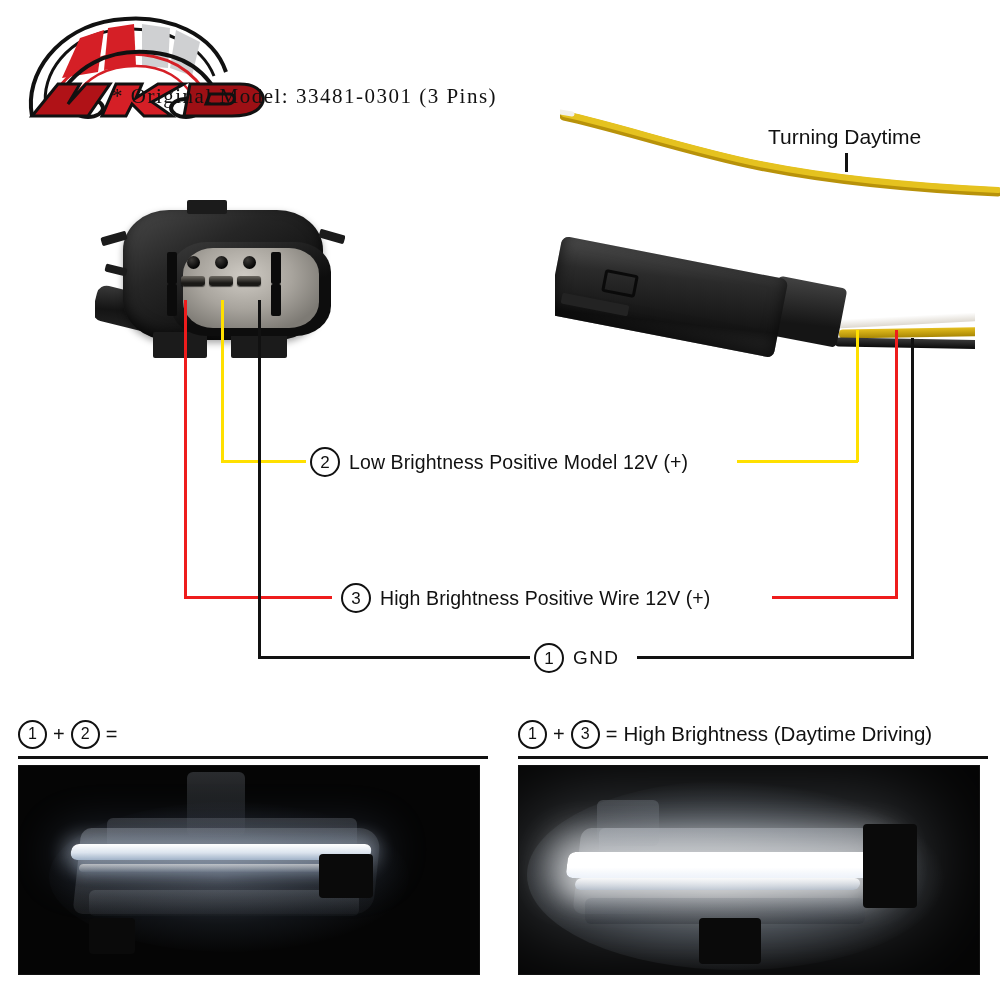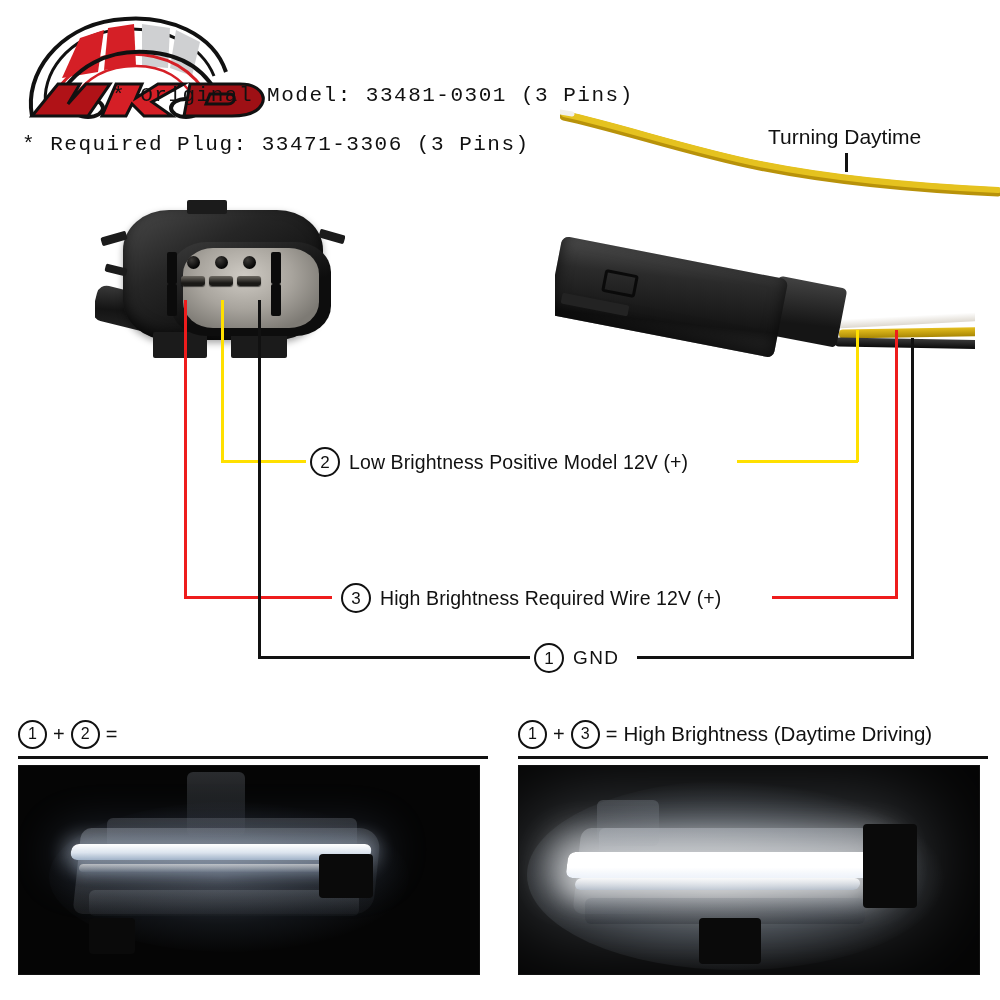--- a/index.html
+++ b/index.html
@@ -9,21 +9,21 @@
     background:#ffffff;
     font-family:"Liberation Sans", sans-serif;
     overflow:hidden;
     position:relative;
   }
   #stage{position:relative;width:1000px;height:1000px;}
 
   
   .hdr-text{
     position:absolute;
-    font-family:Liberation Mono, monospace;
+    font-family:Liberation Serif, serif;
     font-size:21px;
     letter-spacing:1.5px;
     color:#111;
     white-space:nowrap;
   }
   #hdr-line1{left:112px;top:84px;}
   #hdr-line2{left:22px;top:133px;}
 
   
   #logo{position:absolute;left:18px;top:8px;width:262px;height:120px;}
@@ -228,21 +228,20 @@
       <ellipse cx="168" cy="100" rx="15" ry="9" fill="none" stroke="#111" stroke-width="4"></ellipse>
       <g transform="translate(6,74)">
         <path d="M8 34 L34 2 L56 2 L44 22 L62 2 L86 2 L64 34 Z" fill="#b01217" stroke="#111" stroke-width="3"></path>
         <path d="M92 2 L118 2 L112 16 L134 2 L160 2 L128 20 L148 34 L120 34 L108 22 L102 34 L78 34 Z" fill="#d51f26" stroke="#111" stroke-width="3"></path>
         <path d="M166 2 L216 2 C236 2 242 14 238 22 C234 30 224 34 208 34 L160 34 Z M186 12 L206 12 C212 12 212 22 204 22 L182 22 Z" fill="#9e1015" stroke="#111" stroke-width="3"></path>
       </g>
     </g>
   </svg>
 
   <div id="hdr-line1" class="hdr-text">* Original Model: 33481-0301 (3 Pins)</div>
-  <div id="hdr-line2" class="hdr-text">* Required Plug: 33471-3306  (3 Pins)</div>
 
   <div id="conn-left" class="photo">
     <div id="cl-cable"></div>
     <div id="cl-w-white"></div>
     <div id="cl-w-yellow"></div>
     <div id="cl-shell">
       <div class="cl-tab" style="left:-22px;top:24px;width:26px;height:9px;transform:rotate(-16deg);"></div>
       <div class="cl-tab" style="left:-18px;top:56px;width:22px;height:8px;transform:rotate(14deg);"></div>
       <div class="cl-tab" style="left:196px;top:22px;width:26px;height:9px;transform:rotate(16deg);"></div>
       <div class="cl-tab" style="left:64px;top:-10px;width:40px;height:14px;"></div>
@@ -296,21 +295,21 @@
   <div class="hline black" style="left:637px;top:656px;width:277px;"></div>
   <div class="vline black" style="left:911px;top:338px;height:321px;"></div>
 
   <div class="row-label" id="row-2" style="left:310px;top:447px;">
     <span class="circ">2</span>
     <span class="row-txt">Low Brightness Positive Model 12V (+)</span>
   </div>
 
   <div class="row-label" id="row-3" style="left:341px;top:583px;">
     <span class="circ">3</span>
-    <span class="row-txt">High Brightness Required Wire 12V (+)</span>
+    <span class="row-txt">High Brightness Positive Wire 12V (+)</span>
   </div>
 
   <div class="row-label" id="row-gnd" style="left:534px;top:643px;">
     <span class="circ">1</span>
     <span class="row-txt">GND</span>
   </div>
 
   <div class="panel" id="panel-left">
     <div class="cap">
       <span class="circ">1</span>

